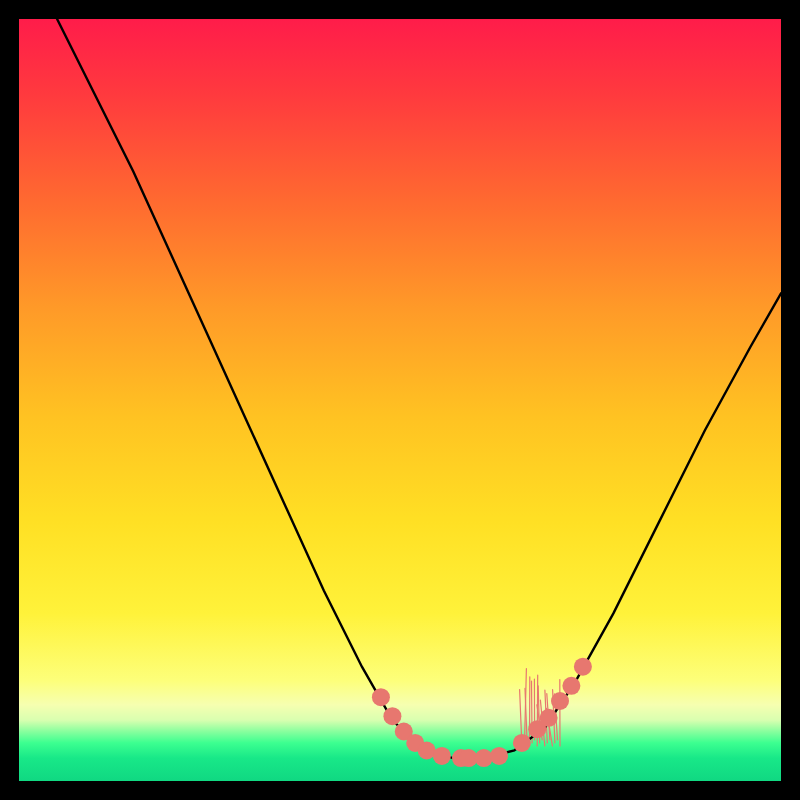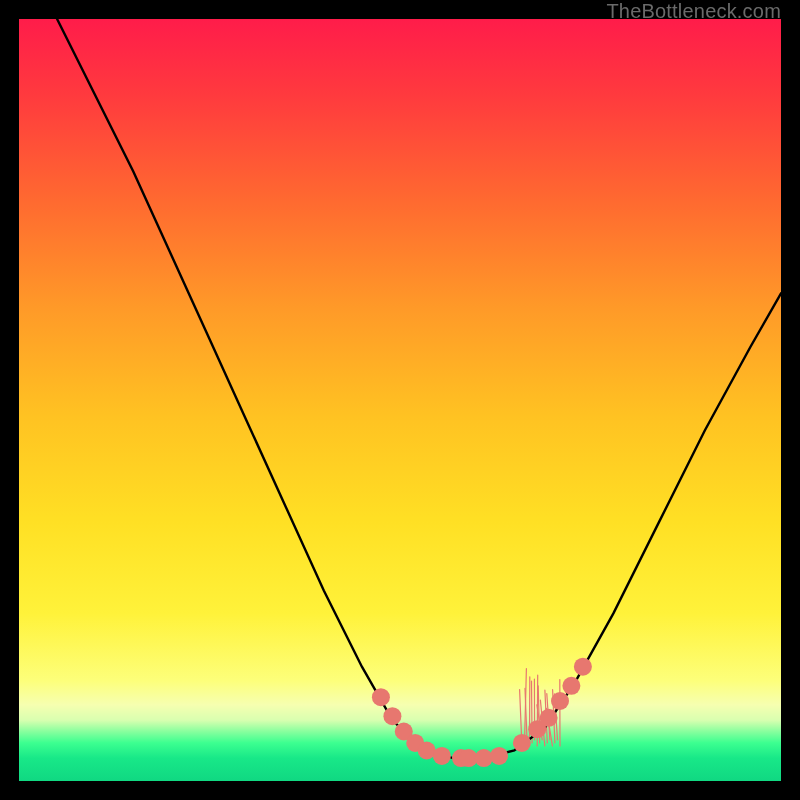--- a/index.html
+++ b/index.html
@@ -100,14 +100,13 @@
           <circle cx="480.1" cy="736.9" r="9" fill="#e7776f"></circle>
           <circle cx="502.9" cy="723.9" r="9" fill="#e7776f"></circle>
           <circle cx="518.2" cy="710.2" r="9" fill="#e7776f"></circle>
           <circle cx="529.6" cy="698.8" r="9" fill="#e7776f"></circle>
           <circle cx="541.0" cy="682.0" r="9" fill="#e7776f"></circle>
           <circle cx="552.4" cy="666.8" r="9" fill="#e7776f"></circle>
           <circle cx="563.9" cy="647.7" r="9" fill="#e7776f"></circle>
         </g>
     </svg>
   </div>
-  <div class="watermark">TheBottleneck.com</div>
 </div>
 
 </body></html>

